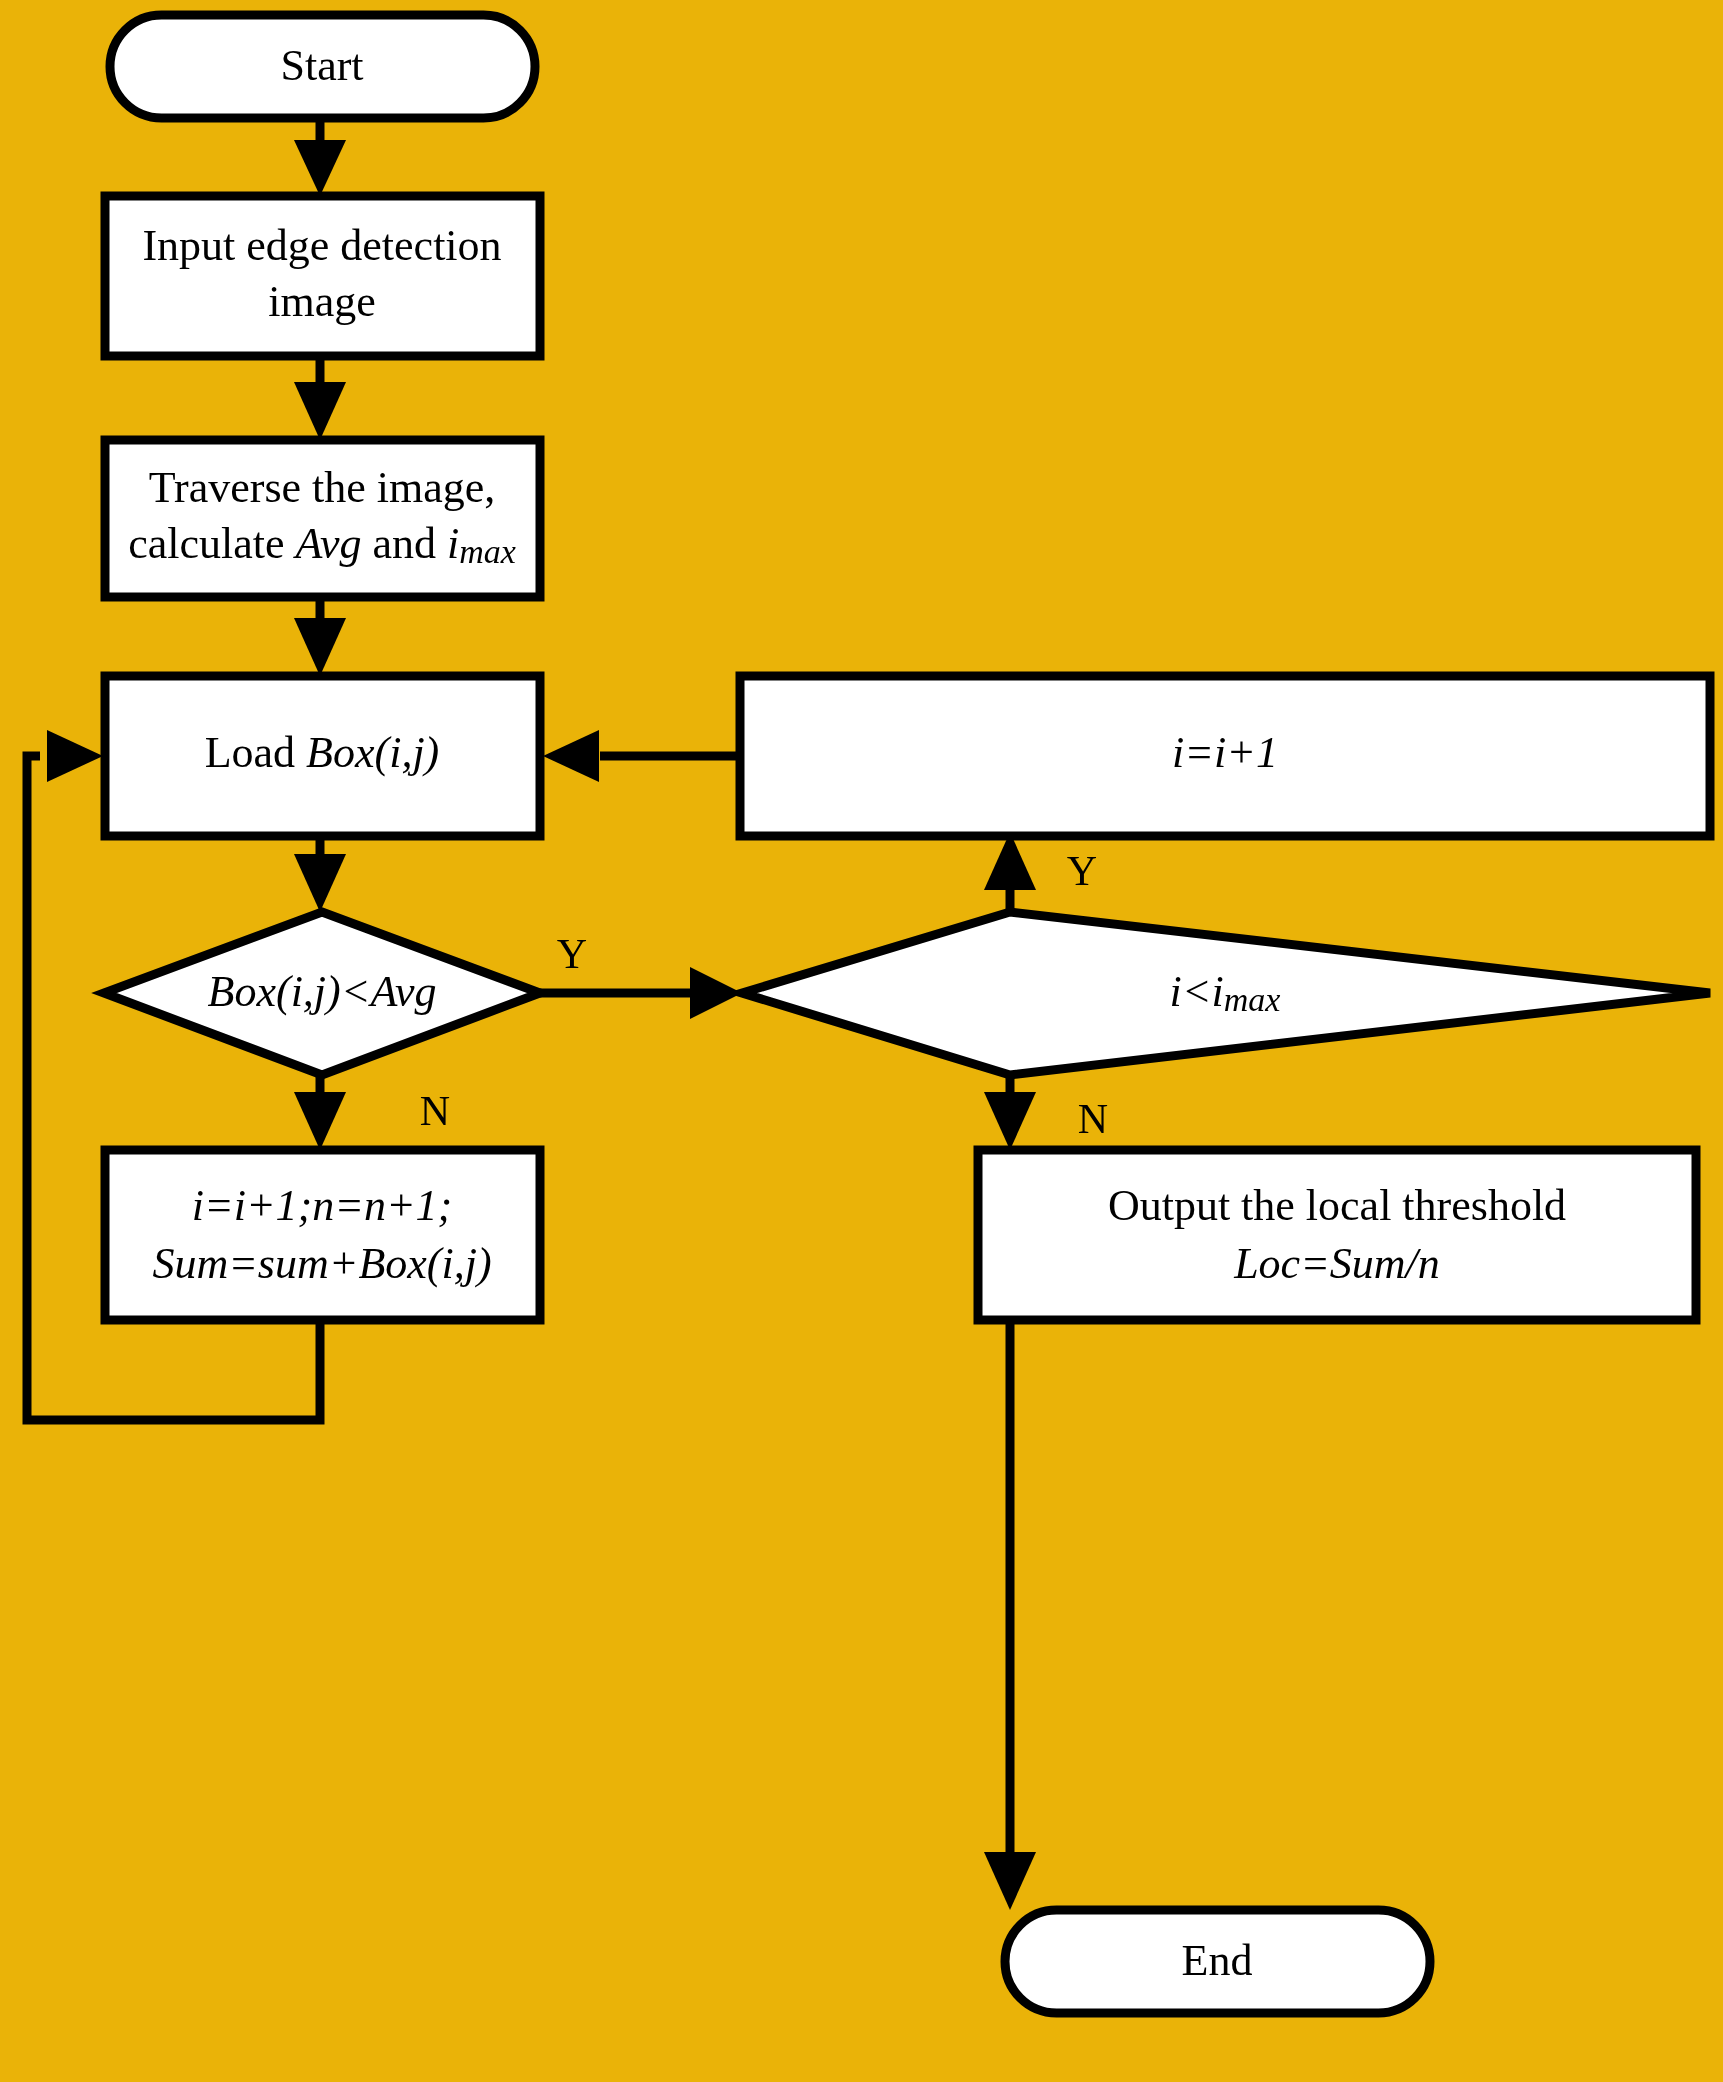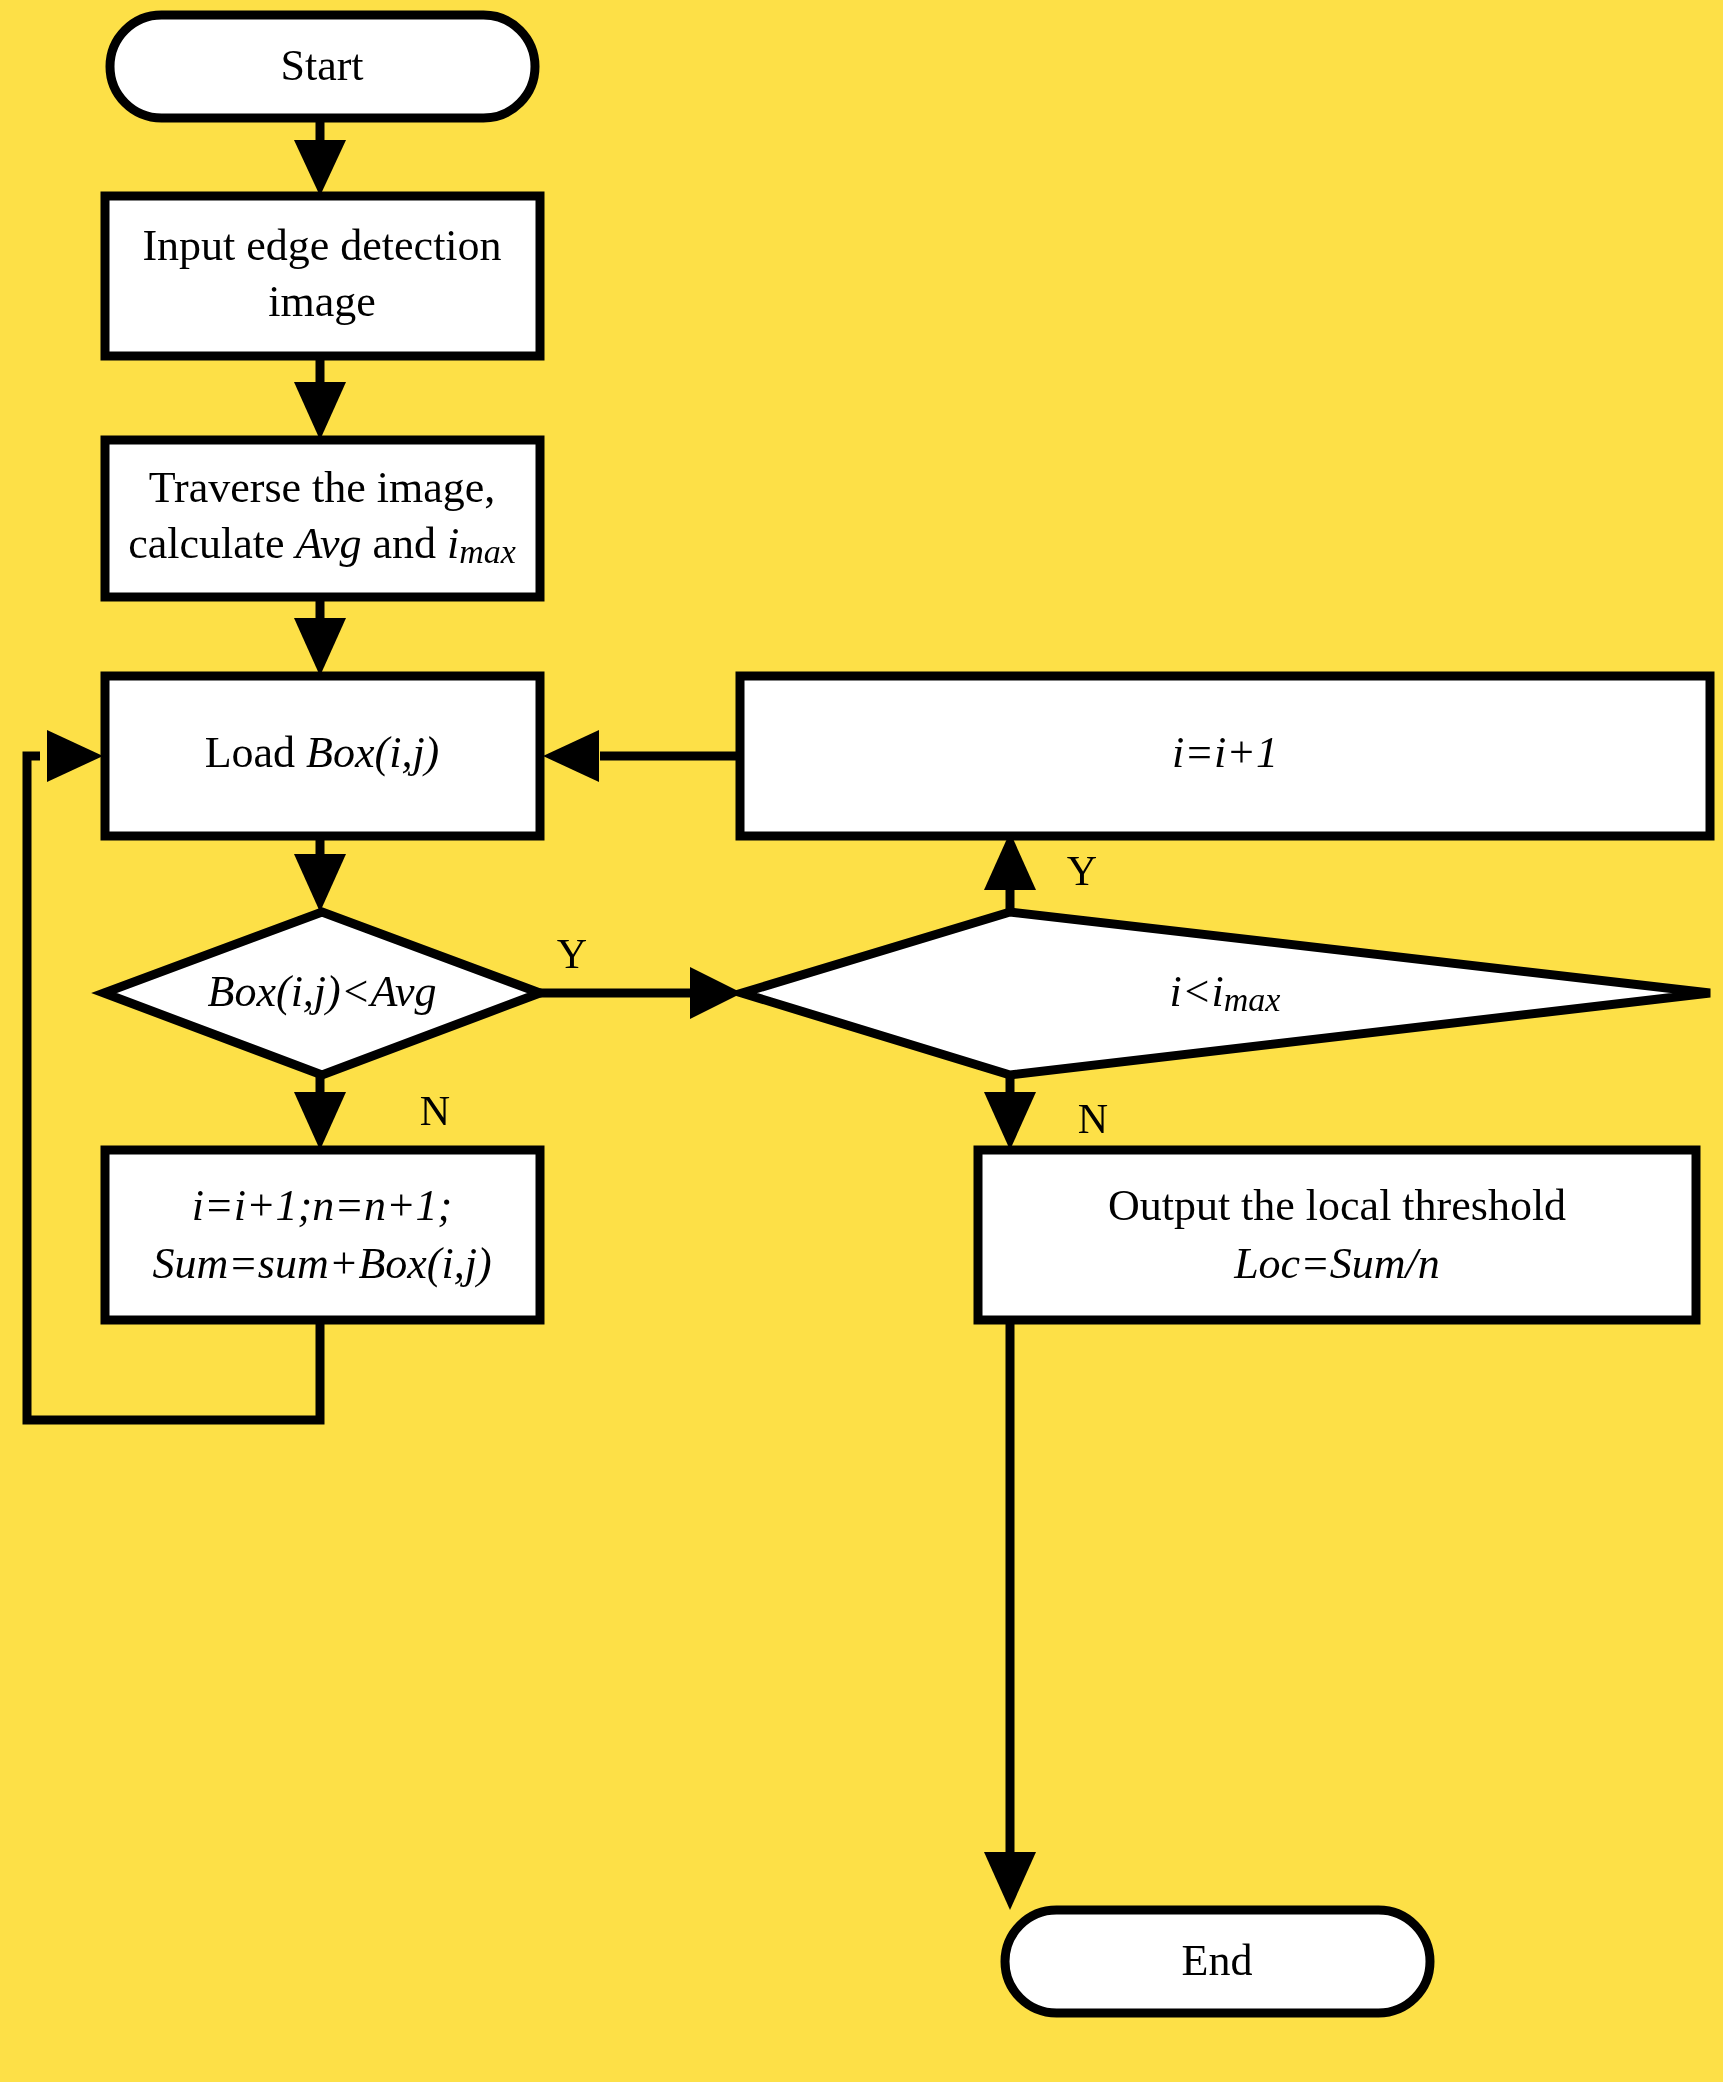--- a/index.html
+++ b/index.html
@@ -4,21 +4,21 @@
 <style>
   html, body {
     margin: 0;
     padding: 0;
     background: #ffffff;
   }
   #flowchart-root {
     position: relative;
     width: 1723px;
     height: 2082px;
-    background: #fde047;
+    background: #eab308;
     font-family: "Liberation Serif", "DejaVu Serif", serif;
   }
   svg#flow-svg {
     display: block;
     width: 1723px;
     height: 2082px;
   }
   .node-shape {
     fill: #ffffff;
     stroke: #000000;

